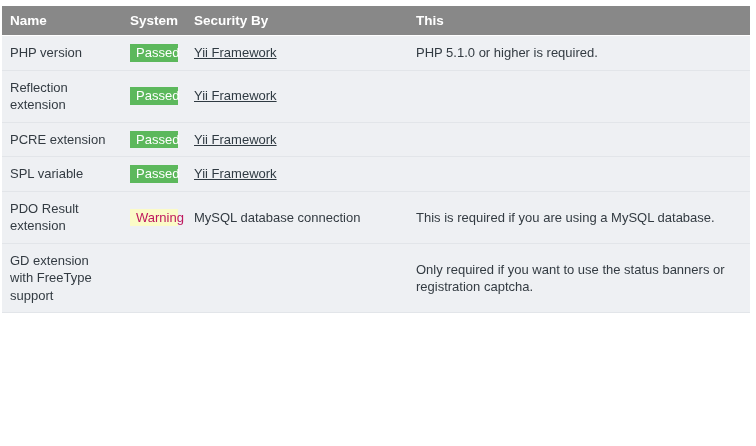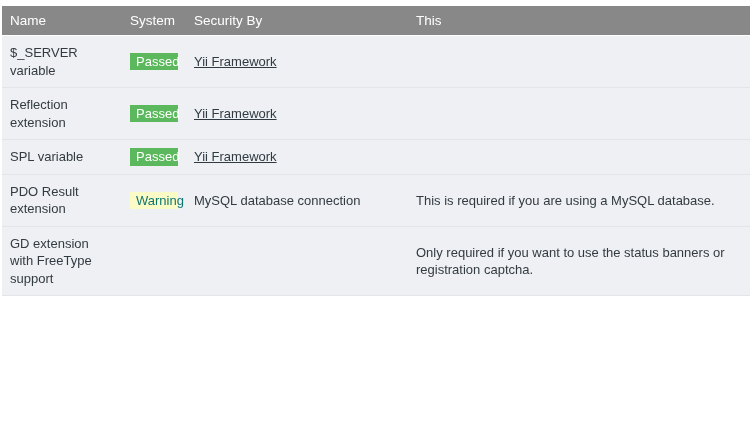--- a/index.html
+++ b/index.html
@@ -26,21 +26,21 @@
   table.req-table {
     border-collapse: collapse;
     width: 748px;
     table-layout: fixed;
     font-size: 13px;
   }
 
   table.req-table thead th {
     background: #888888;
     color: #ffffff;
-    font-weight: normal;
+    font-weight: bold;
     font-size: 13.5px;
     text-align: left;
     padding: 6px 8px 7px 8px;
     height: 16px;
     vertical-align: middle;
     border: none;
     white-space: nowrap;
   }
 
   table.req-table tbody td {
@@ -82,21 +82,21 @@
     padding-left: 6px;
     padding-right: 6px;
   }
 
   .res-passed {
     background: #5cb85c;
     color: #ffffff;
   }
   .res-warning {
     background: #fbfbc8;
-    color: #0f766e;
+    color: #be185d;
     text-shadow: none;
   }
 
   td.col-req {
     padding-left: 8px;
   }
   td.col-memo {
     padding-left: 10px;
   }
 
@@ -124,29 +124,37 @@
     <thead>
       <tr>
         <th>Name</th>
         <th>System</th>
         <th>Security By</th>
         <th>This</th>
       </tr>
     </thead>
     <tbody id="tbody">
         <tr>
-          <td class="col-name">$_SERVER variable</td>
+          <td class="col-name">PHP version</td>
+          <td class="col-result">
+            <div class="result-cell-inner res-passed">Passed</div>
+          </td>
+          <td class="col-req"><a class="req-link">Yii Framework</a></td>
+          <td class="col-memo">PHP 5.1.0 or higher is required.</td>
+        </tr>
+        <tr>
+          <td class="col-name">Reflection extension</td>
           <td class="col-result">
             <div class="result-cell-inner res-passed">Passed</div>
           </td>
           <td class="col-req"><a class="req-link">Yii Framework</a></td>
           <td class="col-memo"></td>
         </tr>
         <tr>
-          <td class="col-name">Reflection extension</td>
+          <td class="col-name">PCRE extension</td>
           <td class="col-result">
             <div class="result-cell-inner res-passed">Passed</div>
           </td>
           <td class="col-req"><a class="req-link">Yii Framework</a></td>
           <td class="col-memo"></td>
         </tr>
         <tr>
           <td class="col-name">SPL variable</td>
           <td class="col-result">
             <div class="result-cell-inner res-passed">Passed</div>

